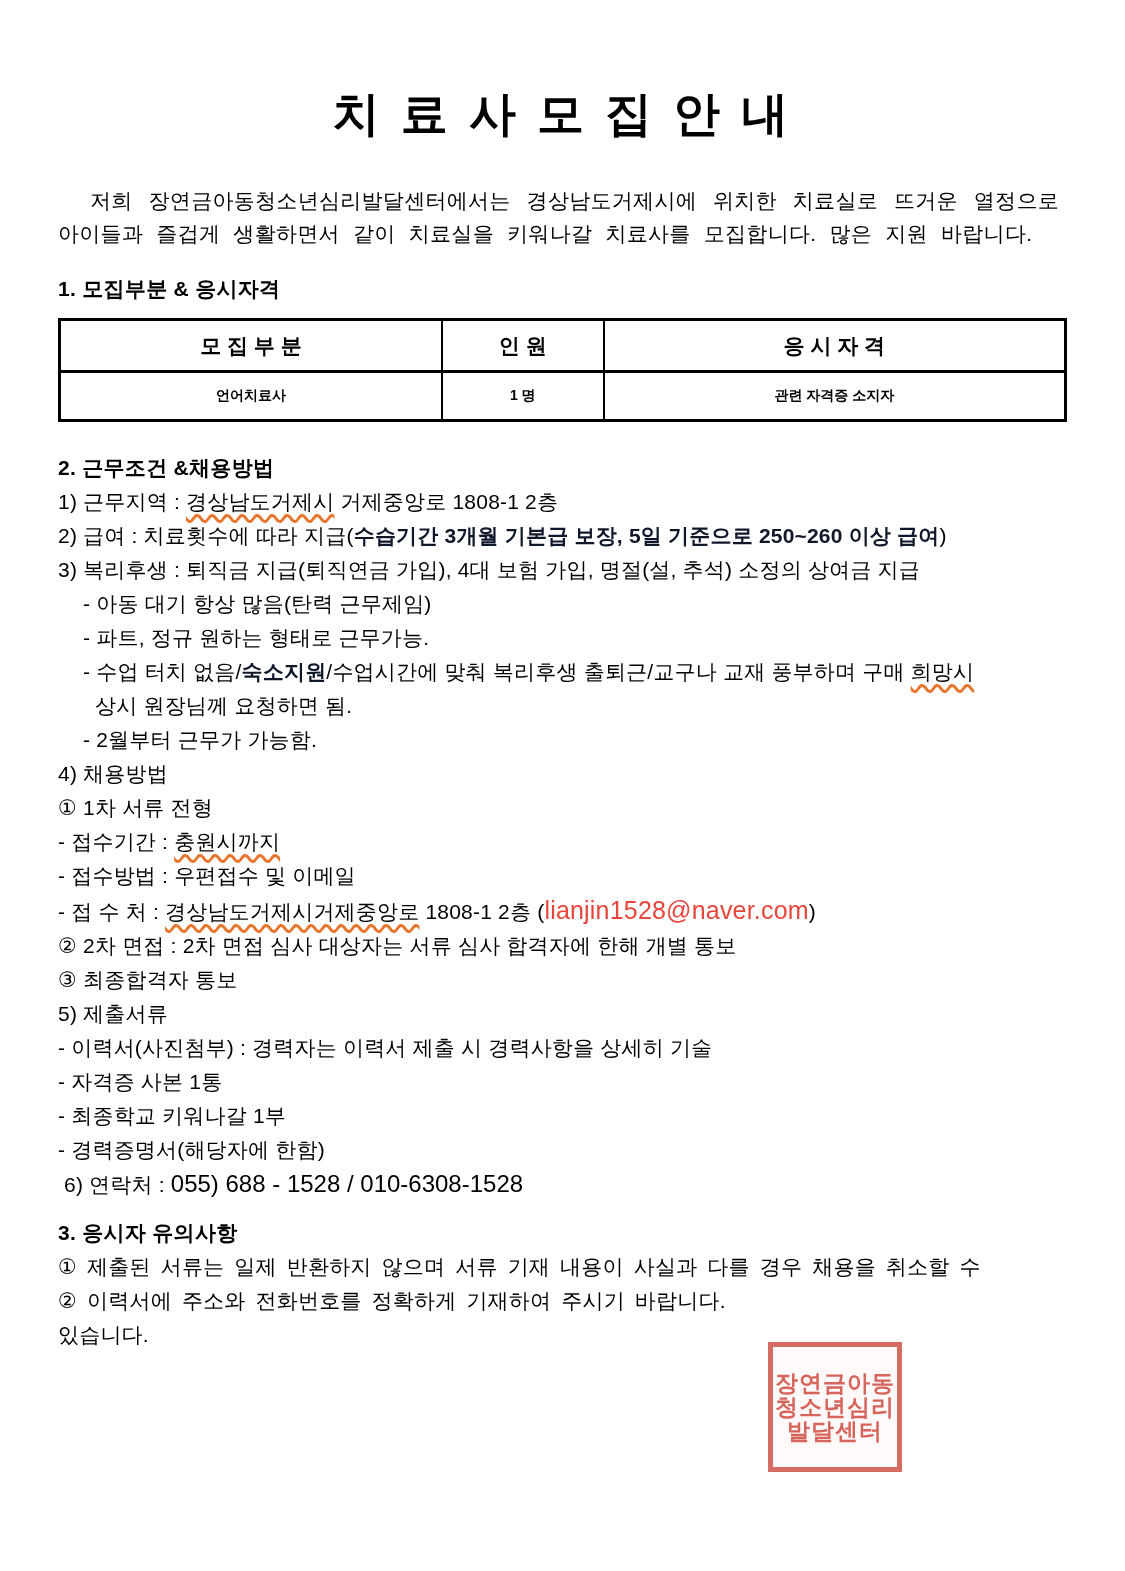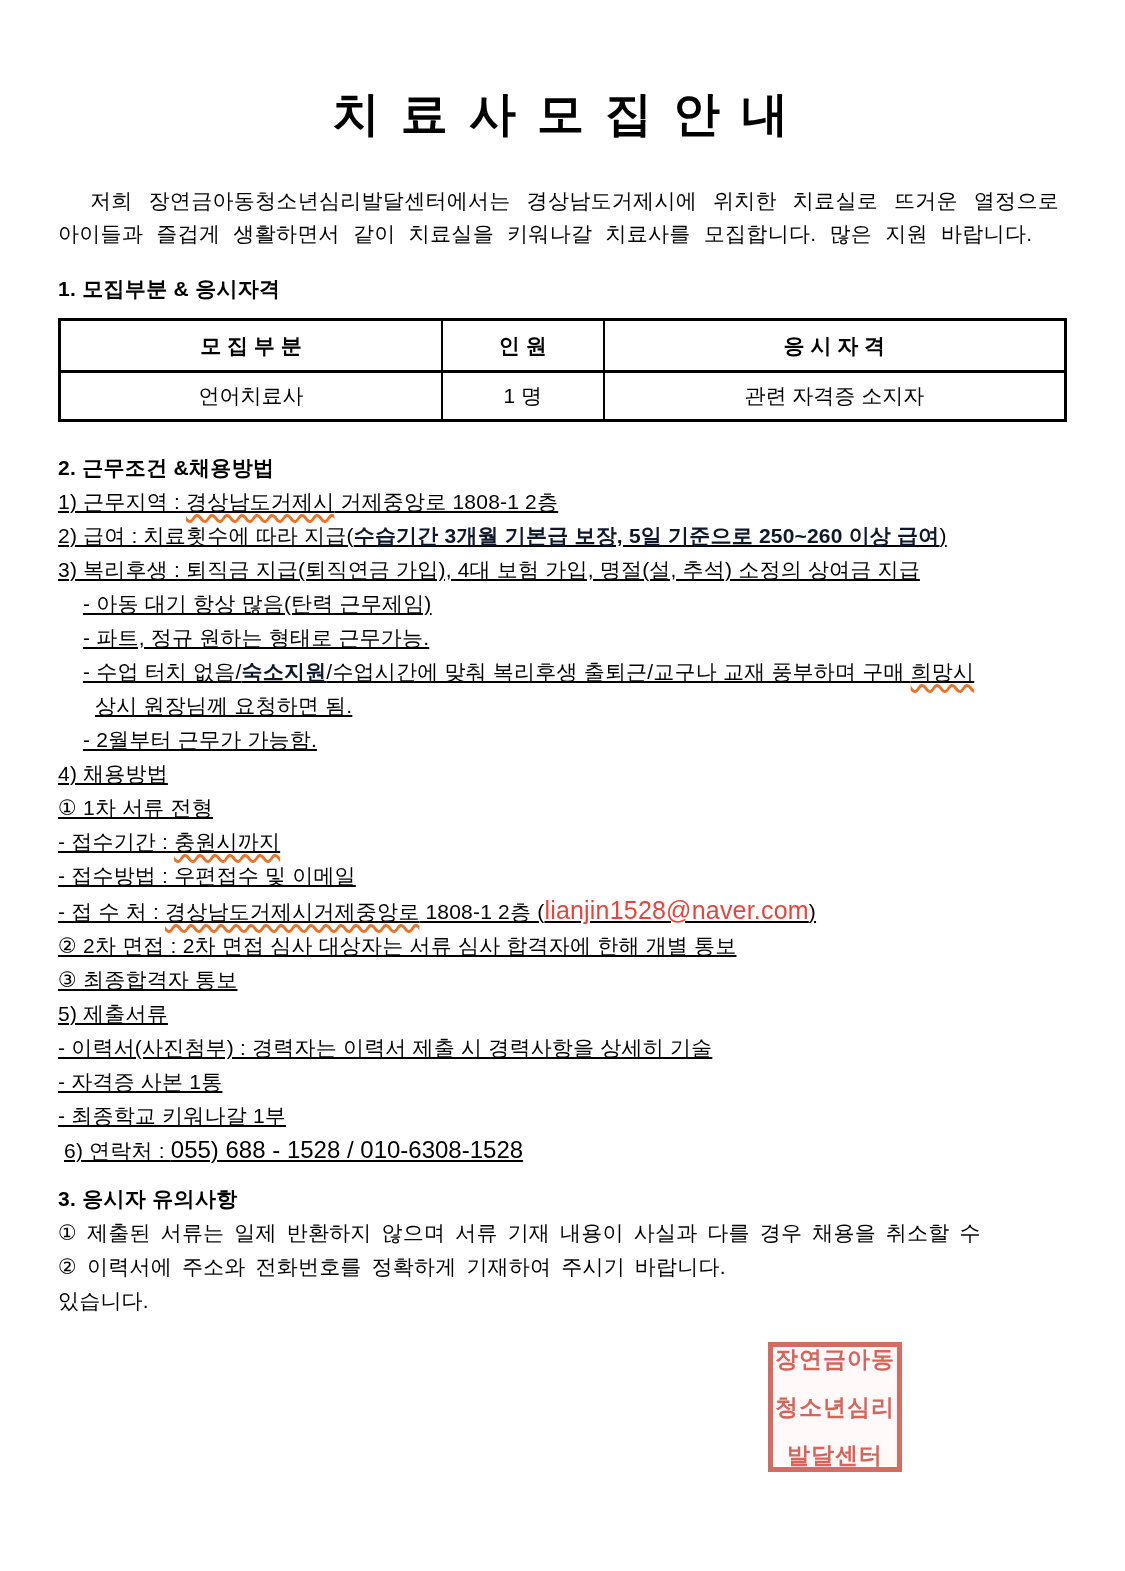--- a/index.html
+++ b/index.html
@@ -54,24 +54,24 @@
   table.recruit-table col.c1 { width: 38%; }
   table.recruit-table col.c2 { width: 16.1%; }
   table.recruit-table col.c3 { width: 45.9%; }
   table.recruit-table th, table.recruit-table td {
     border: 2px solid #000;
     text-align: center;
     vertical-align: middle;
     padding: 0;
   }
   table.recruit-table th { height: 52px; font-weight: 700; font-size: 21px; }
-  table.recruit-table td { height: 49px; font-weight: 400; font-size: 21px; }
+  table.recruit-table td { height: 49px; font-weight: 700; font-size: 14px; }
   table.recruit-table thead tr { border-bottom: 3px solid #000; }
 
-  .body-lines p { margin: 0; line-height: 34px; letter-spacing: 0.2px; text-decoration: underline; }
+  .body-lines p { margin: 0; line-height: 34px; letter-spacing: 0.2px; }
   .bullet { padding-left: 25px; }
   .cont   { padding-left: 37px; }
   .contact-line { padding-left: 6px; }
 
   .red-bold { color: #0f172a; font-weight: 700; }
   .sp {
     text-decoration-line: underline;
     text-decoration-style: wavy;
     text-decoration-color: #e8752c;
     text-decoration-thickness: 2.5px;
@@ -96,21 +96,21 @@
     position: absolute;
     left: 768px;
     top: 1342px;
     width: 134px;
     height: 130px;
     border: 5px solid rgba(206, 82, 72, 0.85);
     background: rgba(255, 246, 244, 0.55);
     z-index: 2;
     display: flex;
     flex-direction: column;
-    justify-content: space-between;
+    justify-content: center;
     align-items: center;
     color: rgba(212, 92, 82, 0.95);
     font-weight: 700;
     text-align: center;
   }
   .stamp .stamp-row {
     font-size: 23px;
     line-height: 24px;
     letter-spacing: 1px;
     white-space: nowrap;
@@ -176,20 +176,21 @@
 
       <p><span>- 접 수 처 : </span><span class="sp">경상남도거제시거제중앙로</span><span> 1808-1 2층  (</span><span class="email">lianjin1528@naver.com</span><span>)</span></p>
 
       <p>② 2차 면접 : 2차 면접 심사 대상자는 서류 심사 합격자에 한해 개별 통보</p>
       <p>③ 최종합격자 통보</p>
 
       <p>5) 제출서류</p>
       <p>- 이력서(사진첨부) : 경력자는 이력서 제출 시 경력사항을 상세히 기술</p>
       <p>- 자격증 사본 1통</p>
       <p>- 최종학교 키워나갈 1부</p>
+      <p>- 경력증명서(해당자에 한함)</p>
 
       <p class="contact-line"><span>6) 연락처 : </span><span class="phone">055) 688 - 1528 / 010-6308-1528</span></p>
     </div>
 
     <h2 class="sec-heading sec3-heading">3. 응시자 유의사항</h2>
 
     <div class="notes">
       <p>① 제출된 서류는 일제 반환하지 않으며 서류 기재 내용이 사실과 다를 경우 채용을 취소할 수</p>
       <p>② 이력서에 주소와 전화번호를 정확하게 기재하여 주시기 바랍니다.</p>
       <p>있습니다.</p>

